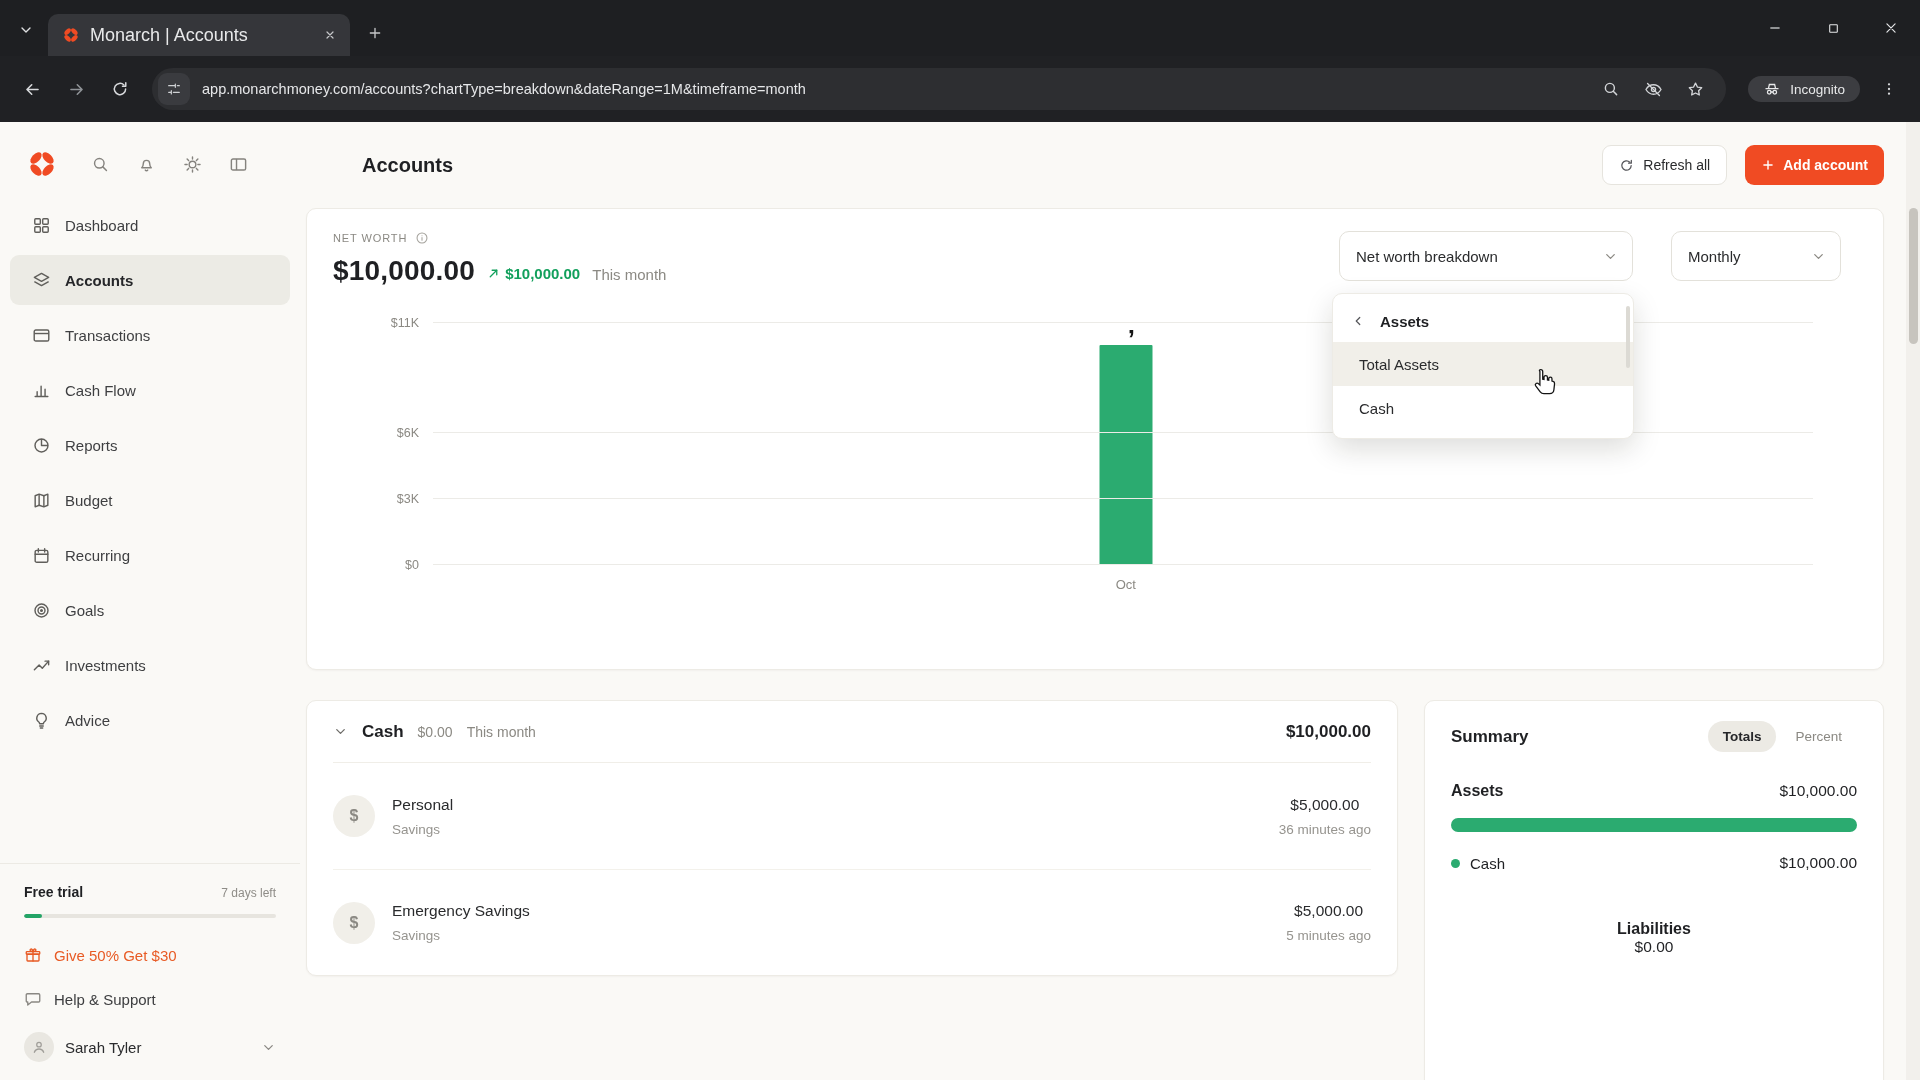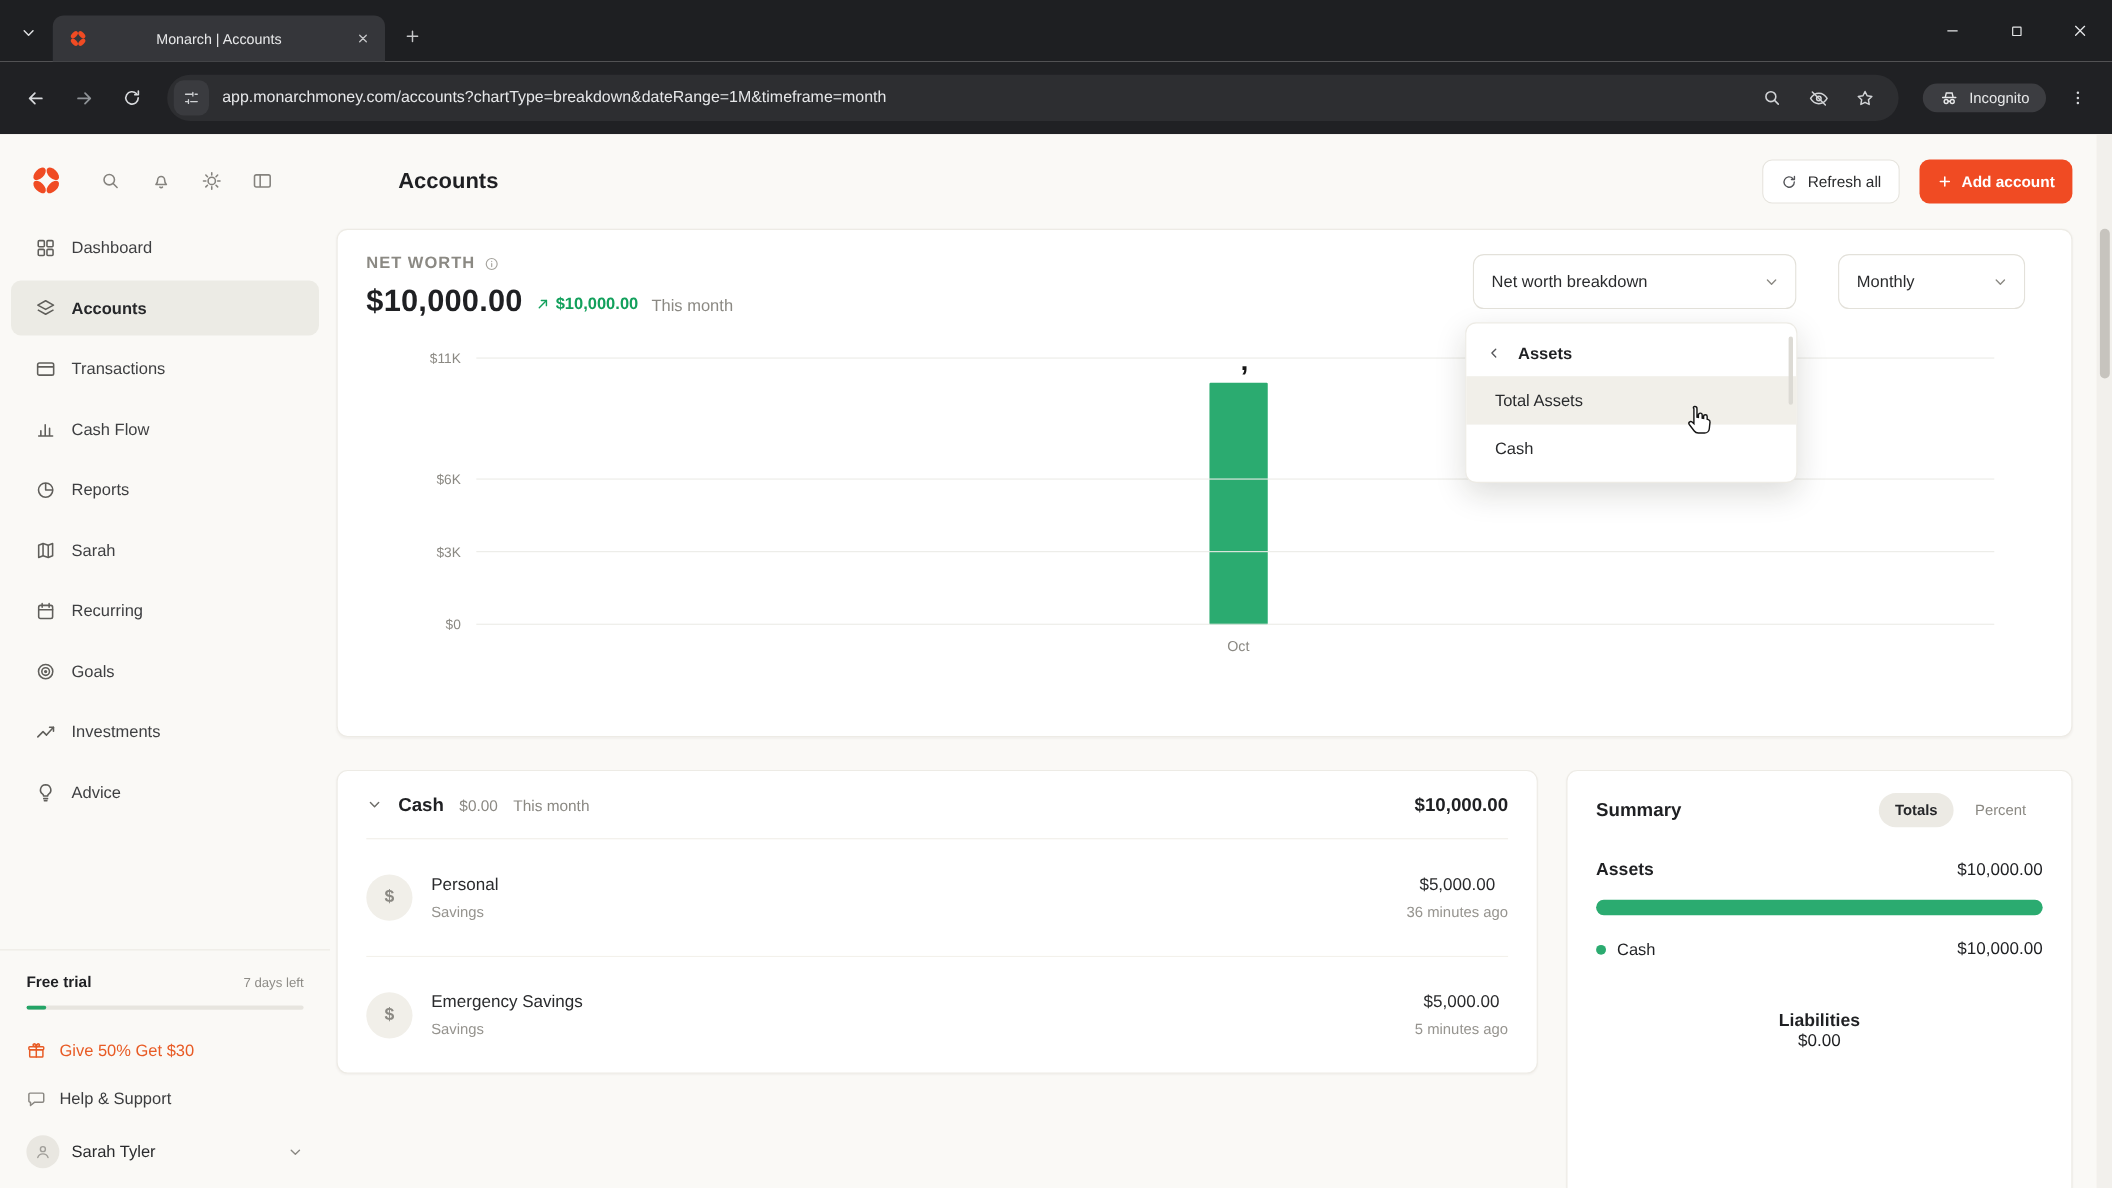--- a/index.html
+++ b/index.html
@@ -8,21 +8,21 @@
   button { font-family:inherit; border:none; background:transparent; cursor:pointer; }
   svg { display:block; }
 
   .screen { width:1920px; height:1080px; display:flex; flex-direction:column; }
 
   
   .tabstrip { height:56px; background:#1e1f22; display:flex; align-items:flex-end; padding-left:8px; position:relative; flex:none; }
   .tab-search { width:36px; height:36px; margin:0 4px 8px 0; border-radius:50%; color:#dfe0e2; display:grid; place-items:center; }
   .tab { height:42px; width:302px; background:#35363a; border-radius:10px 10px 0 0; display:flex; align-items:center; gap:10px; padding:0 8px 0 14px; color:#e8e9ea; }
   .tab-favicon { width:18px; height:18px; flex:none; }
-  .tab-title { flex:1; font-size:13px; white-space:nowrap; overflow:hidden; text-overflow:ellipsis;text-align:center; }
+  .tab-title { flex:1; font-size:18px; white-space:nowrap; overflow:hidden; text-overflow:ellipsis; }
   .tab-close { width:24px; height:24px; border-radius:50%; color:#c6c7c9; display:grid; place-items:center; flex:none; }
   .new-tab { width:34px; height:34px; margin:0 0 6px 8px; border-radius:50%; color:#c6c7c9; display:grid; place-items:center; }
   .win-controls { position:absolute; right:0; top:0; height:56px; display:flex; }
   .win-btn { width:58px; height:100%; display:grid; place-items:center; color:#e6e7e9; }
 
   .urlrow { height:66px; background:#202124; display:flex; align-items:center; padding:0 12px; gap:4px; flex:none; }
   .nav-btn { width:40px; height:40px; border-radius:50%; display:grid; place-items:center; color:#d7d9dc; }
   .nav-btn.dim { color:#8f9397; }
   .omnibox { flex:1; height:42px; margin:0 8px; background:#2d2e31; border-radius:21px; display:flex; align-items:center; gap:12px; padding:0 16px 0 6px; min-width:0; }
   .site-chip { width:32px; height:32px; border-radius:9px; background:#3a3b3f; display:grid; place-items:center; color:#cfd1d4; flex:none; }
@@ -64,21 +64,21 @@
   .main-header { height:86px; display:flex; align-items:center; justify-content:space-between; padding-left:56px; }
   .page-title { font-size:20px; font-weight:700; }
   .header-actions { display:flex; gap:18px; }
   .btn-light { height:40px; padding:0 16px; background:#fff; border:1px solid #e6e4de; border-radius:9px; font-size:14px; color:#2a2b2d; display:flex; align-items:center; gap:9px; }
   .btn-orange { height:40px; padding:0 16px; background:#f04b23; border-radius:9px; color:#fff; font-size:14px; font-weight:700; display:flex; align-items:center; gap:8px; }
 
   .card { background:#fff; border:1px solid #edebe5; border-radius:10px; box-shadow:0 1px 2px rgba(40,35,25,.04); }
 
   .networth-card { position:relative; padding:22px 26px 18px; height:462px; }
   .nw-top { display:flex; justify-content:space-between; align-items:flex-start; }
-  .nw-label-row { display:flex; gap:8px; align-items:center; color:#8b8983; font-size:15px; font-weight:700; letter-spacing:.9px; }
+  .nw-label-row { display:flex; gap:8px; align-items:center; color:#8b8983; font-size:11px; font-weight:400; letter-spacing:.9px; }
   .nw-value-row { margin-top:10px; display:flex; align-items:baseline; gap:12px; }
   .nw-value { font-size:28px; font-weight:700; letter-spacing:.2px; }
   .nw-change { display:flex; align-items:center; gap:5px; color:#12a05c; font-size:15px; font-weight:700; }
   .nw-period { color:#8b8983; font-size:15px; }
   .nw-selects { display:flex; gap:38px; margin-right:16px; }
   .select { height:50px; border:1px solid #e3e1da; border-radius:10px; background:#fff; display:flex; align-items:center; justify-content:space-between; padding:0 14px 0 16px; font-size:15px; color:#2a2b2d; }
   .select .chev { color:#8b8983; }
   .select.breakdown { width:294px;gap:16px; }
   .select.timeframe { width:170px; }
 
@@ -340,21 +340,21 @@
             </span>
           <span>Reports</span>
         </div>
         <div class="nav-item">
           <span class="nicon">
               <svg width="19" height="19" viewBox="0 0 24 24" fill="none" stroke="currentColor" stroke-width="1.8" stroke-linejoin="round">
                 <path d="M9 4L4 6v14l5-2 6 2 5-2V4l-5 2-6-2z"></path>
                 <path d="M9 4v14M15 6v14"></path>
               </svg>
             </span>
-          <span>Sarah</span>
+          <span>Budget</span>
         </div>
         <div class="nav-item">
           <span class="nicon">
               <svg width="19" height="19" viewBox="0 0 24 24" fill="none" stroke="currentColor" stroke-width="1.8" stroke-linecap="round" stroke-linejoin="round">
                 <rect x="4" y="5.5" width="16" height="15" rx="2"></rect>
                 <path d="M8 3.5v4M16 3.5v4M4 10.5h16"></path>
               </svg>
             </span>
           <span>Recurring</span>
         </div>

